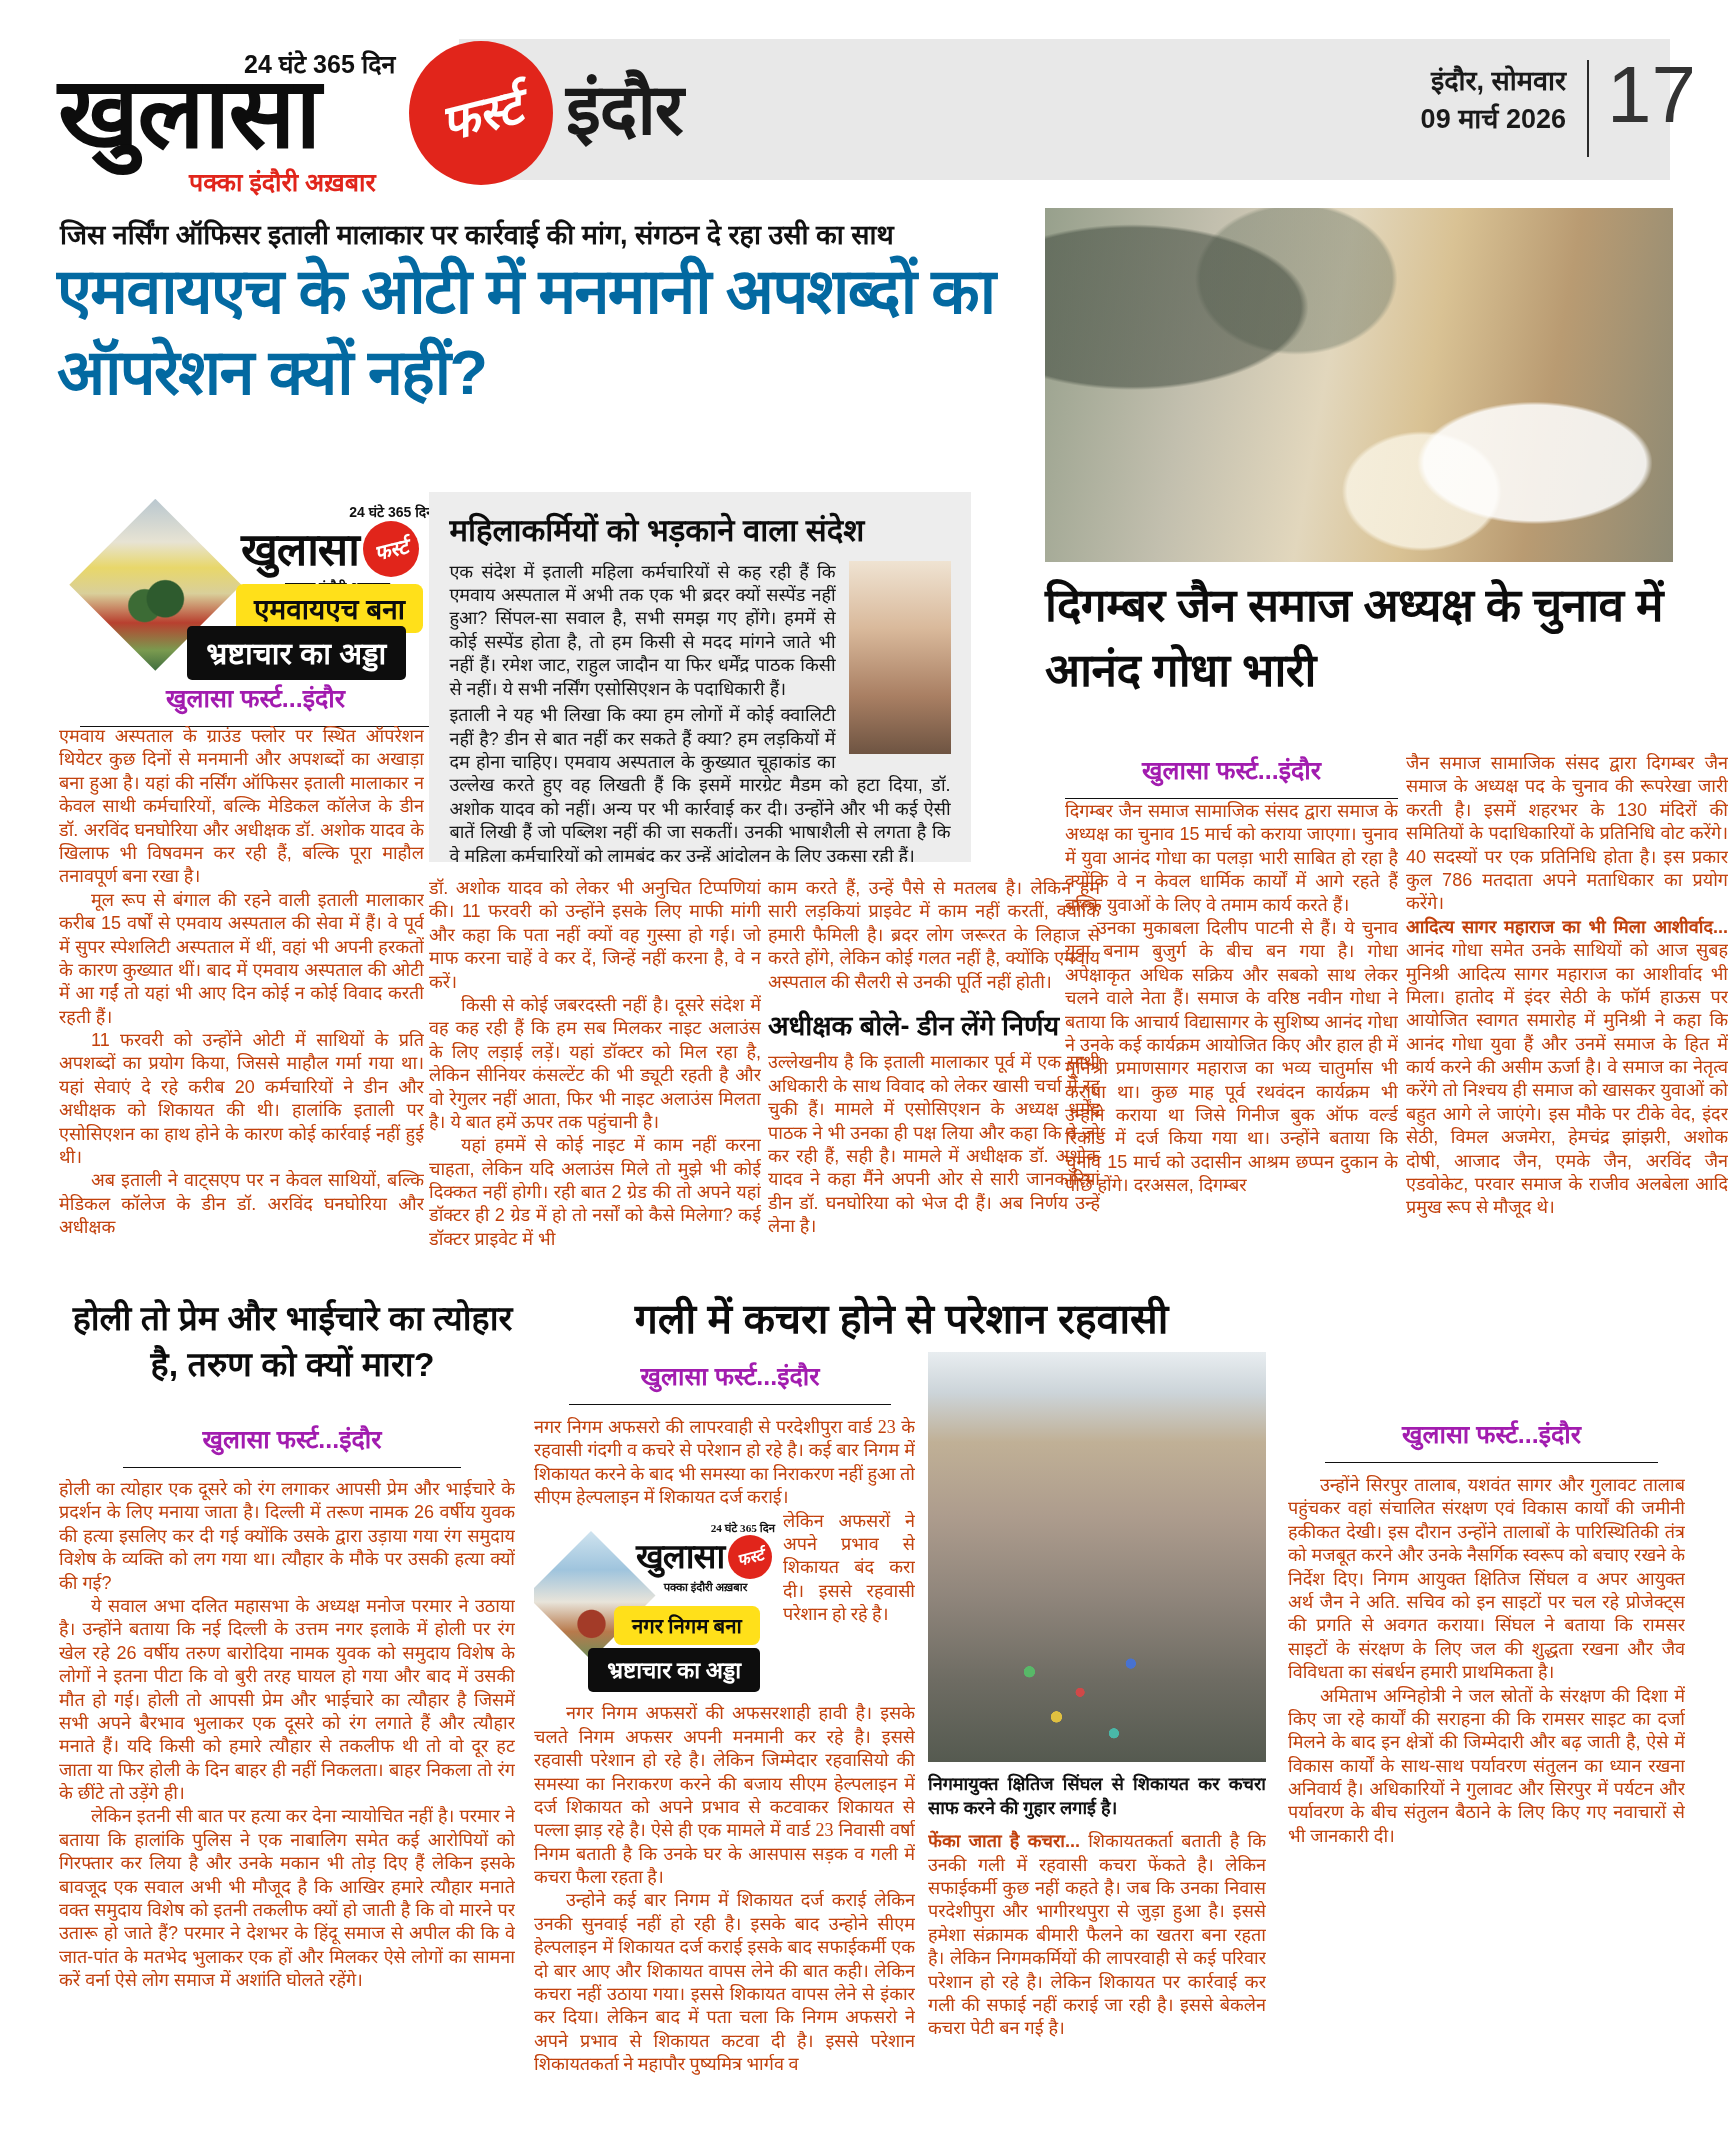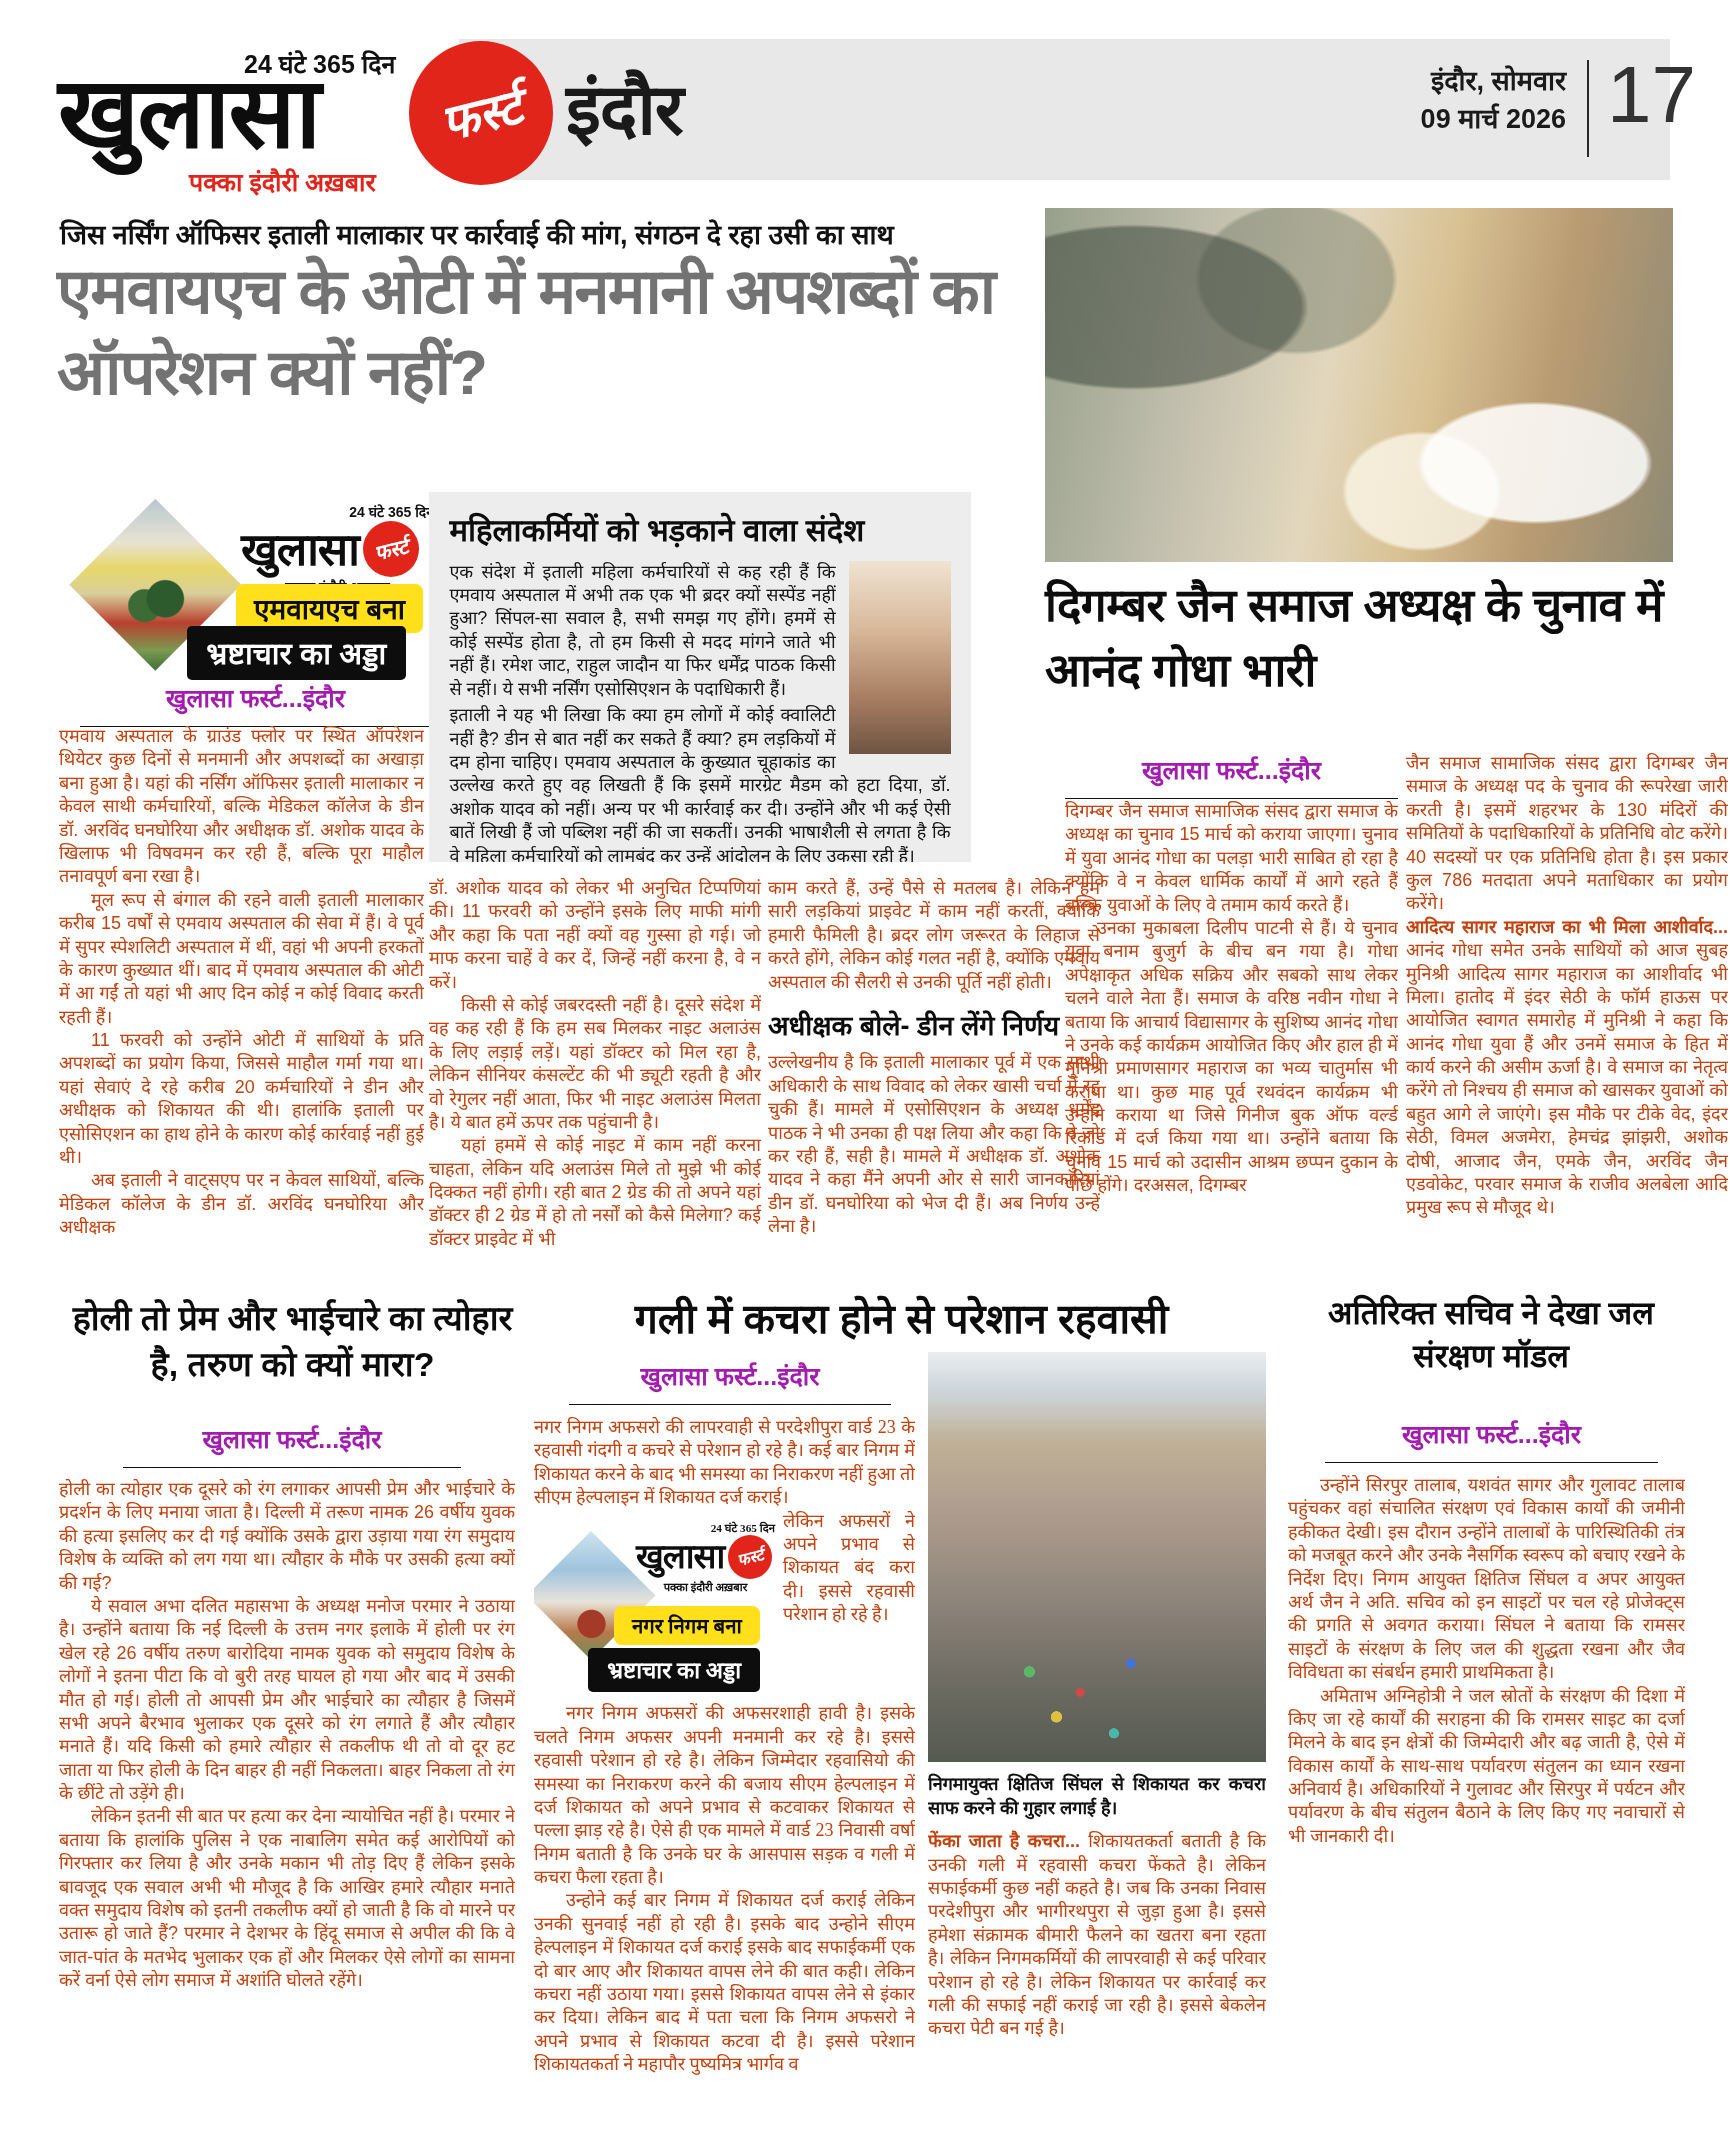--- a/index.html
+++ b/index.html
@@ -12,21 +12,21 @@
   .dateline{font-size:27px;font-weight:800;text-align:right;line-height:1.4;color:#1a1a1a;}
   .vrule{background:#2a2a2a;}
   .pageno{font-size:80px;font-weight:500;color:#333;}
   .m-tag-top{font-size:25px;font-weight:800;color:#111;}
   .m-name{font-size:99px;font-weight:800;color:#0d0d0d;letter-spacing:-1.6px;line-height:1;}
   .m-circle{width:144px;height:144px;border-radius:50%;background:#e1251b;display:flex;align-items:center;justify-content:center;}
   .m-circle span{color:#fff;font-size:49px;font-weight:800;font-style:italic;transform:rotate(-14deg);}
   .m-tag-bottom{font-size:25px;font-weight:800;color:#e1251b;}
   
   .kicker{font-size:27px;font-weight:800;color:#111;}
-  .hl-main{font-size:63px;line-height:1.28;font-weight:800;color:#737373;letter-spacing:-1.6px;}
+  .hl-main{font-size:63px;line-height:1.28;font-weight:800;color:#0369a1;letter-spacing:-1.6px;}
   .hl-jain{font-size:46px;line-height:1.42;font-weight:800;color:#0c0c0c;letter-spacing:-0.5px;}
   .hl-box{font-size:31px;font-weight:800;color:#0c0c0c;margin:0 0 10.7px 0;}
   .hl-bottom{font-weight:800;color:#0c0c0c;text-align:center;line-height:1.35;}
   .byline{font-size:25px;font-weight:800;text-align:center;color:#a21caf;
           border-bottom:1.6px solid #111;padding-bottom:11.8px;}
   .bodytxt p{margin:0;font-size:18px;line-height:1.3;text-align:justify;text-indent:32px;color:#c2410c;}
   .bodytxt p.noind{text-indent:0;}
   .boxtxt p{margin:0 0 3.2px 0;font-size:18px;line-height:1.3;text-align:justify;color:#161616;}
   .subhead{font-size:27px;font-weight:800;color:#0c0c0c;margin:11.8px 0 8.6px 0;text-indent:0;}
   .lead-bold{font-weight:800;}
@@ -186,21 +186,20 @@
         <div class="mini-bottom">पक्का इंदौरी अख़बार</div>
       </div>
       <div class="abs band-y" style="left:80px;top:91px;font-size:20.4px;">नगर निगम बना</div>
       <div class="abs band-k" style="left:54px;top:133px;font-size:22.5px;">भ्रष्टाचार का अड्डा</div>
     </div>
     <p class="noind">लेकिन अफसरों ने अपने प्रभाव से शिकायत बंद करा दी। इससे रहवासी परेशान हो रहे है।</p>
     <p style="clear:left;">नगर निगम अफसरों की अफसरशाही हावी है। इसके चलते निगम अफसर अपनी मनमानी कर रहे है। इससे रहवासी परेशान हो रहे है। लेकिन जिम्मेदार रहवासियो की समस्या का निराकरण करने की बजाय सीएम हेल्पलाइन में दर्ज शिकायत को अपने प्रभाव से कटवाकर शिकायत से पल्ला झाड़ रहे है। ऐसे ही एक मामले में वार्ड 23 निवासी वर्षा निगम बताती है कि उनके घर के आसपास सड़क व गली में कचरा फैला रहता है।</p>
     <p>उन्होने कई बार निगम में शिकायत दर्ज कराई लेकिन उनकी सुनवाई नहीं हो रही है। इसके बाद उन्होने सीएम हेल्पलाइन में शिकायत दर्ज कराई इसके बाद सफाईकर्मी एक दो बार आए और शिकायत वापस लेने की बात कही। लेकिन कचरा नहीं उठाया गया। इससे शिकायत वापस लेने से इंकार कर दिया। लेकिन बाद में पता चला कि निगम अफसरो ने अपने प्रभाव से शिकायत कटवा दी है। इससे परेशान शिकायतकर्ता ने महापौर पुष्यमित्र भार्गव व</p>
   </div>
 
-  <h2 class="abs hl-bottom" style="left:1298px;top:1292px;width:386px;font-size:32px;margin:0;">अतिरिक्त सचिव ने देखा जल संरक्षण मॉडल</h2>
   <div class="abs byline" style="left:1325px;top:1416px;width:333px;">खुलासा फर्स्ट...इंदौर</div>
   <div class="abs bodytxt clip" style="left:1288px;top:1474px;width:397px;height:628px;">
     <p>उन्होंने सिरपुर तालाब, यशवंत सागर और गुलावट तालाब पहुंचकर वहां संचालित संरक्षण एवं विकास कार्यों की जमीनी हकीकत देखी। इस दौरान उन्होंने तालाबों के पारिस्थितिकी तंत्र को मजबूत करने और उनके नैसर्गिक स्वरूप को बचाए रखने के निर्देश दिए। निगम आयुक्त क्षितिज सिंघल व अपर आयुक्त अर्थ जैन ने अति. सचिव को इन साइटों पर चल रहे प्रोजेक्ट्स की प्रगति से अवगत कराया। सिंघल ने बताया कि रामसर साइटों के संरक्षण के लिए जल की शुद्धता रखना और जैव विविधता का संबर्धन हमारी प्राथमिकता है।</p>
     <p>अमिताभ अग्निहोत्री ने जल स्रोतों के संरक्षण की दिशा में किए जा रहे कार्यों की सराहना की कि रामसर साइट का दर्जा मिलने के बाद इन क्षेत्रों की जिम्मेदारी और बढ़ जाती है, ऐसे में विकास कार्यों के साथ-साथ पर्यावरण संतुलन का ध्यान रखना अनिवार्य है। अधिकारियों ने गुलावट और सिरपुर में पर्यटन और पर्यावरण के बीच संतुलन बैठाने के लिए किए गए नवाचारों से भी जानकारी दी।</p>
   </div>
 
 </div>
 
 
 </body></html>

